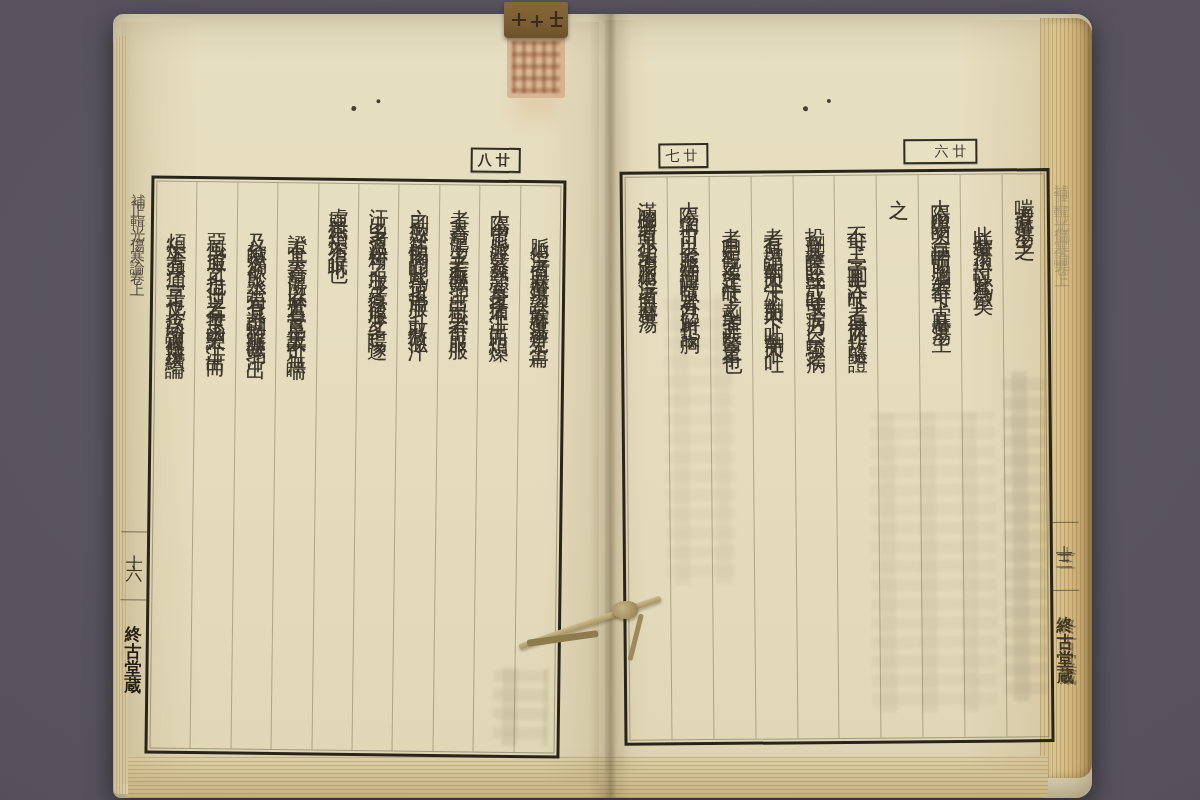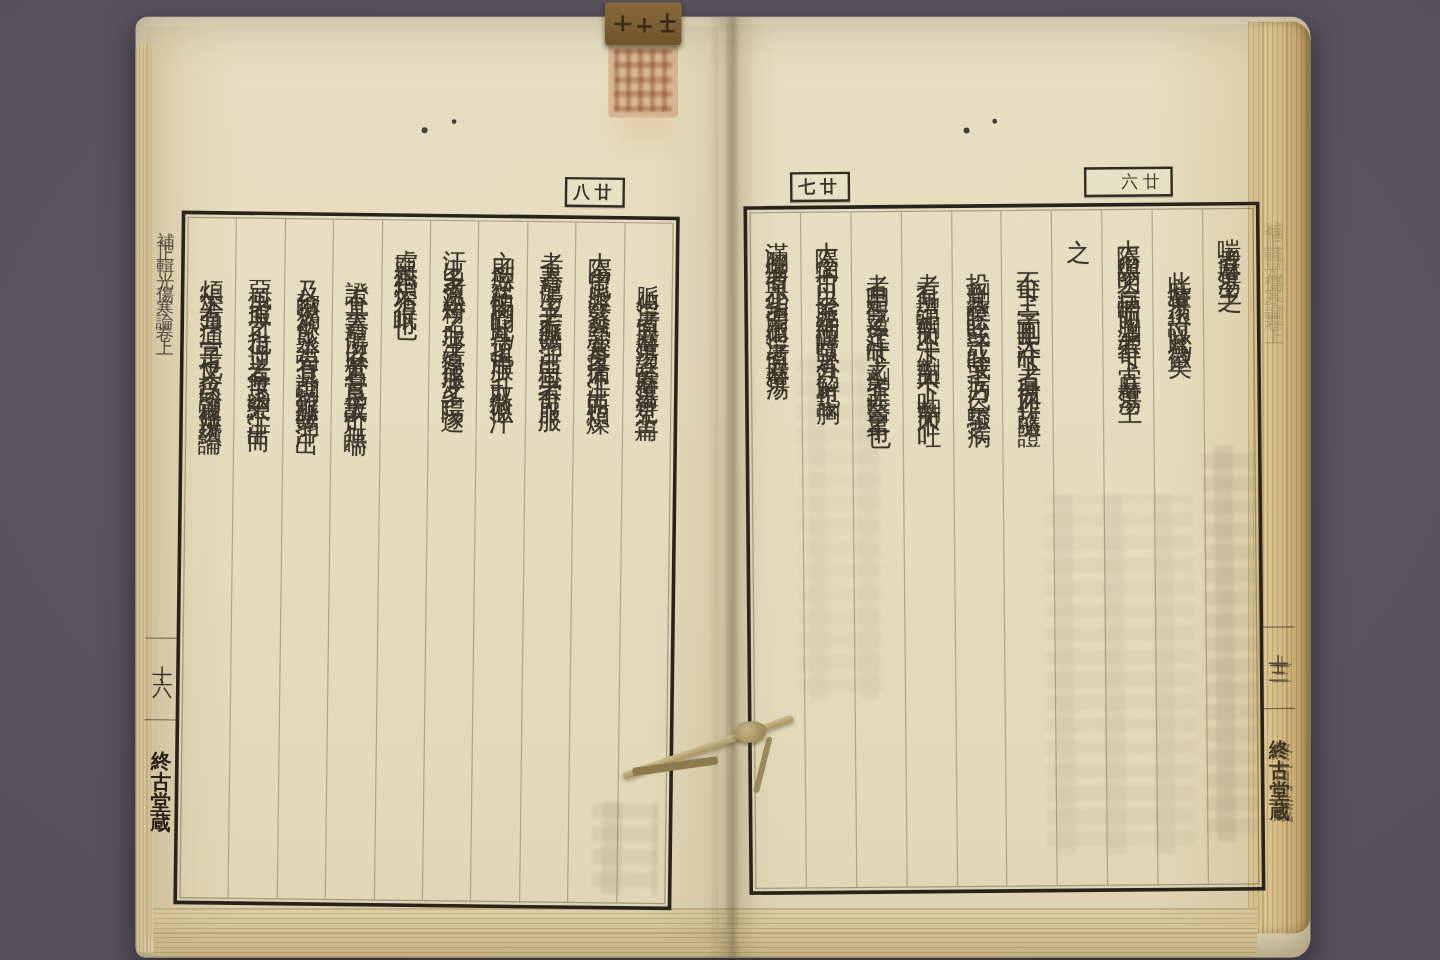--- a/index.html
+++ b/index.html
@@ -79,21 +79,21 @@
   .strip .folio{top:362px;font-size:17px;letter-spacing:9px;}
   .strip .colophon{top:432px;font-size:17px;letter-spacing:17px;color:#262014;font-weight:bold;}
   .strip-right .folio,.strip-right .colophon{text-shadow:3px 1px 0 rgba(48,40,26,.5);opacity:.85;}
 
   
   .marker{
     position:absolute;background:#e8e0c3;border:2px solid #312b21;
     font-size:14px;letter-spacing:4px;padding:2px 5px 1px 5px;color:#392}
   .marker{color:#39332a;box-shadow:0 1px 0 rgba(60,50,30,.25);}
   .m26{left:793px;top:126px;padding-left:29px;}
-  .m27{left:548px;top:128px;font-weight:bold;}
+  .m27{left:548px;top:128px;}
   .m28{left:354px;top:132px;font-weight:bold;}
 
   
   .dot{position:absolute;border-radius:50%;background:#463f31;}
   .smudge{position:absolute;filter:blur(1.4px);
     background:
       repeating-linear-gradient(90deg, rgba(0,0,0,0) 0 9px, rgba(142,131,104,.38) 9px 25px, rgba(0,0,0,0) 25px 41px),
       repeating-linear-gradient(0deg, rgba(0,0,0,0) 0 7px, rgba(150,139,110,.3) 7px 19px);}
   .seal{
     position:absolute;left:507px;top:36px;width:58px;height:62px;border-radius:3px;

